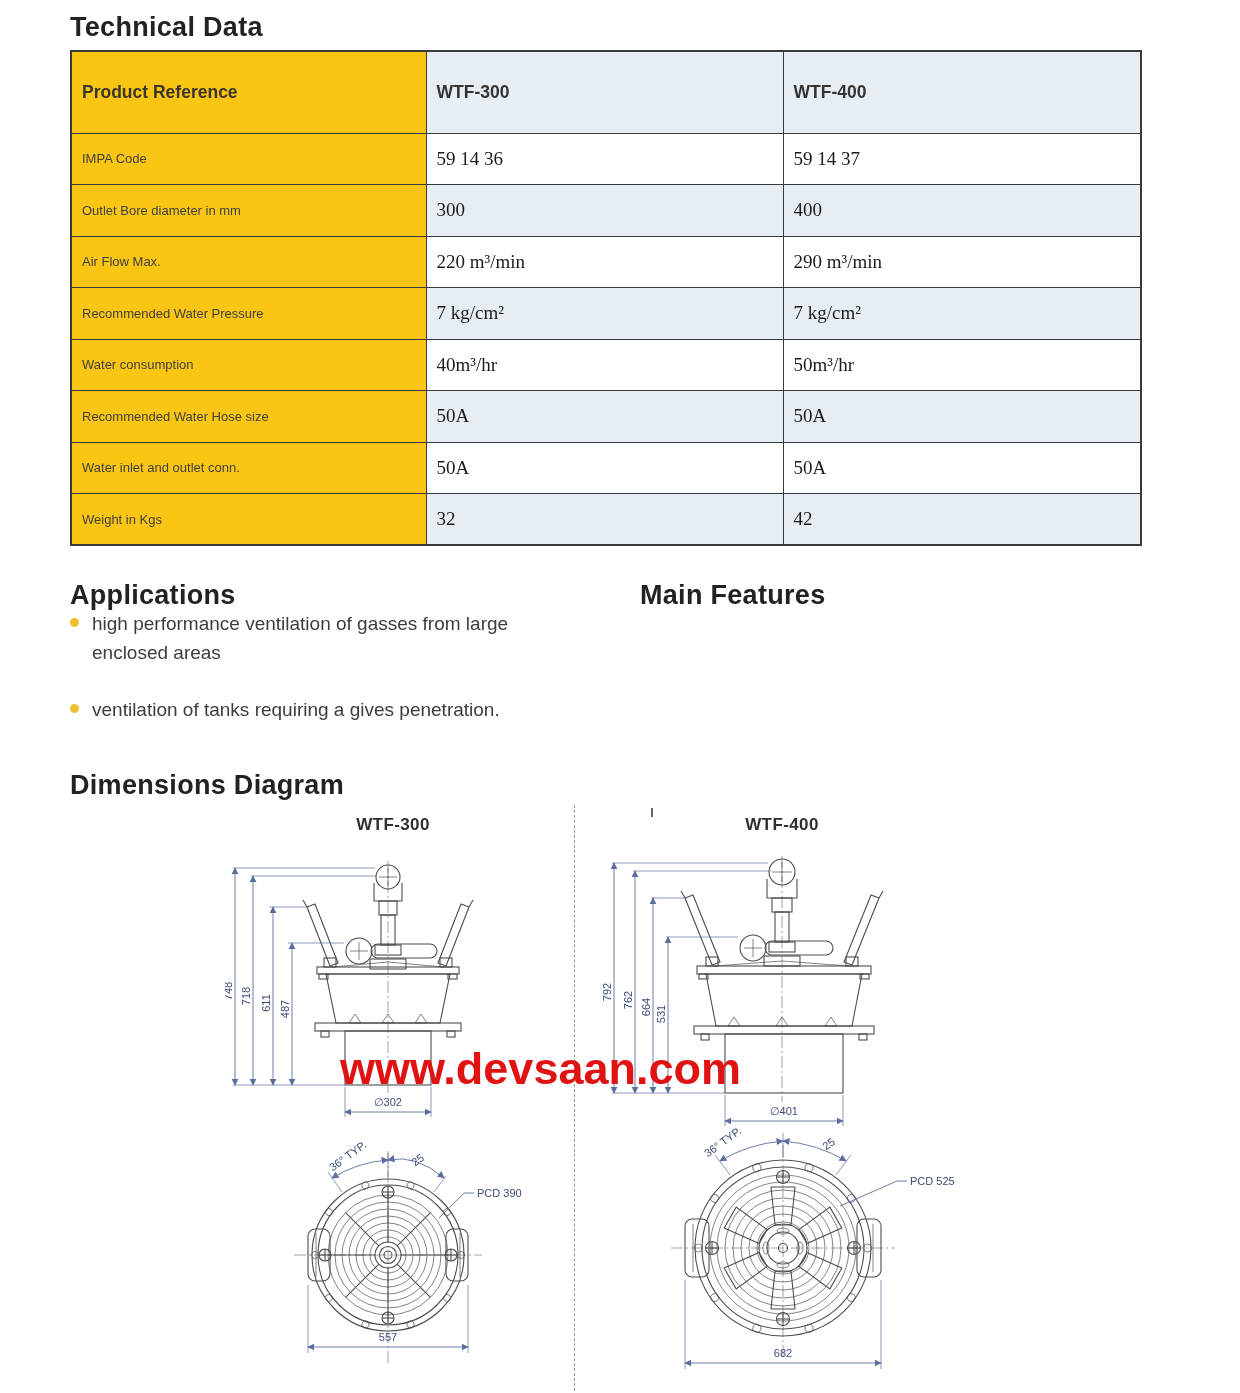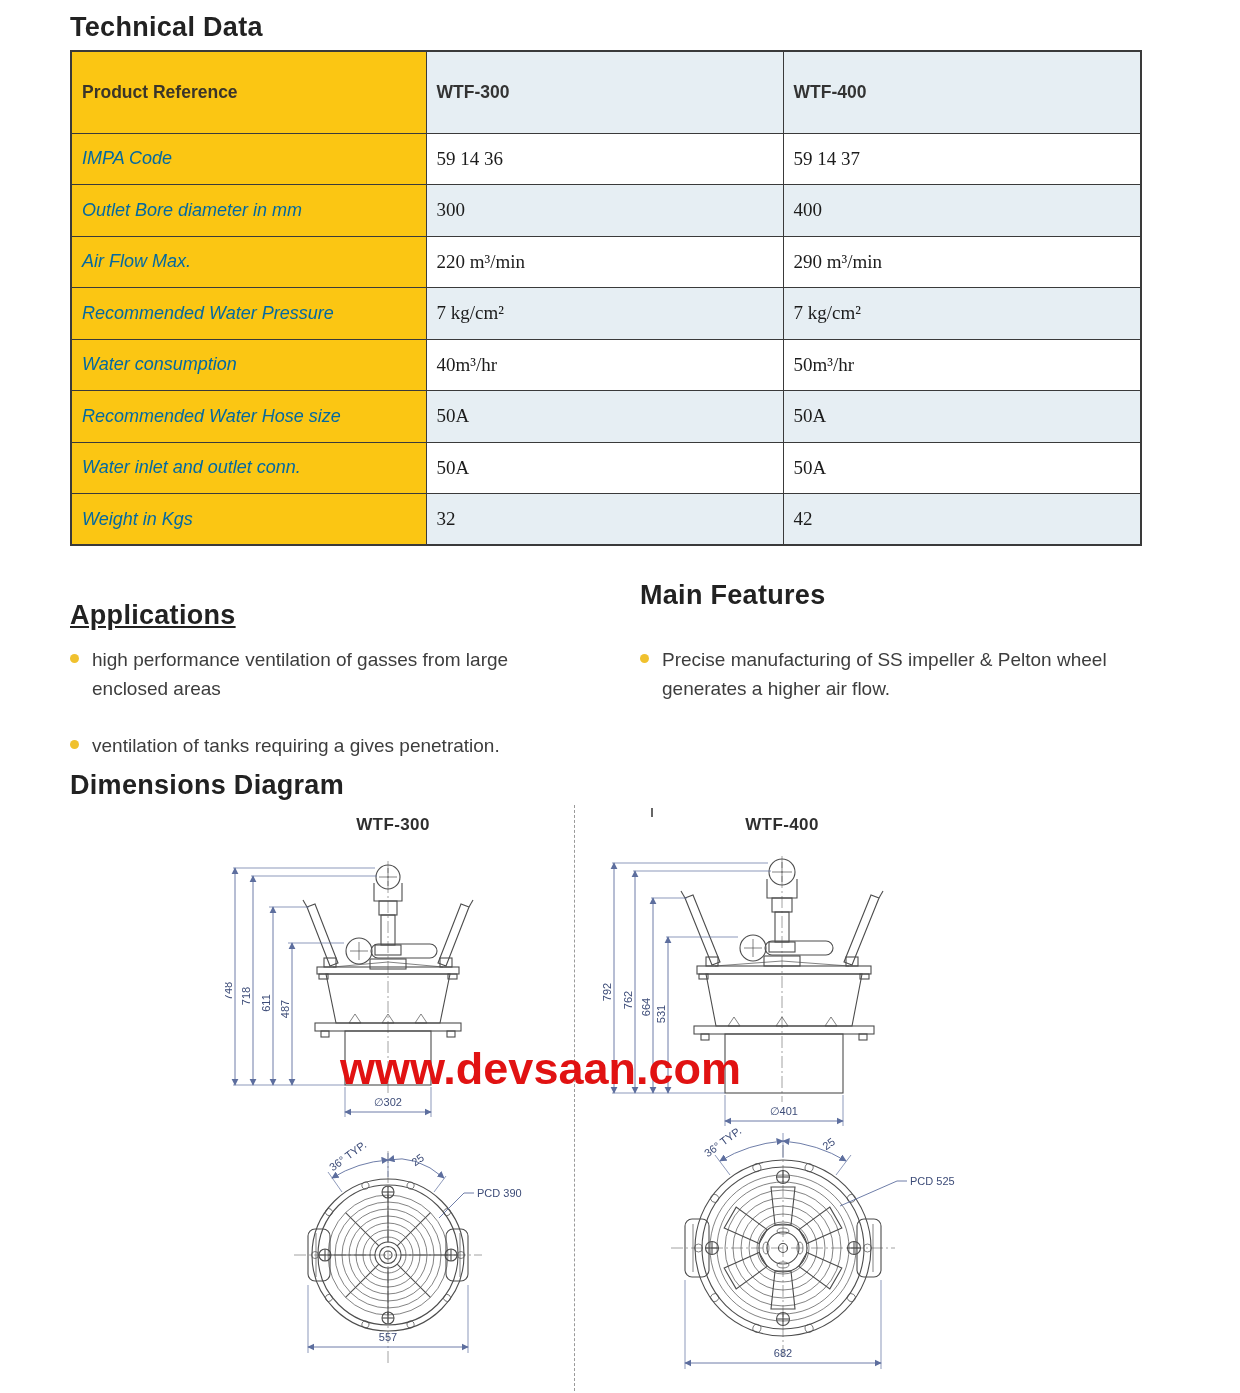--- a/index.html
+++ b/index.html
@@ -23,31 +23,31 @@
   table.tech th, table.tech td {
     border:1.6px solid #3a3a3a; text-align:left; vertical-align:middle;
     padding:4px 10px;
   }
   table.tech thead th { height:82px; }
   table.tech tbody td, table.tech tbody th { height:51.5px; }
   .cell-yellow { background:#fbc613; }
   th.hdr-label { font-size:17.5px; font-weight:700; color:#3a352a; }
   th.hdr-model { background:#e6eef3; font-size:17.5px; font-weight:700; color:#333; }
   th.row-label {
-    font-style:italic; font-weight:400; font-size:18px; color:#0369a1;
+    font-weight:400; font-size:13px; color:#404040;
     font-family:"Liberation Sans", sans-serif;
   }
   td.val { font-family:"Liberation Serif", serif; font-size:19px; color:#1c1c1c; background:#ffffff; }
   tr.alt td.val { background:#e6eef3; }
 
   
-  #title-applications { position:absolute; left:70px; top:600px;text-decoration:underline; }
+  #title-applications { position:absolute; left:70px; top:580px; }
   #title-features     { position:absolute; left:640px; top:580px; }
   .bullets { position:absolute; list-style:none; }
-  #applications-list { left:70px; top:645px; width:500px; }
+  #applications-list { left:70px; top:609px; width:500px; }
   #features-list     { left:640px; top:645px; width:540px; }
   .bullets li { display:flex; gap:13px; margin-bottom:27px; }
   .dot {
     flex:0 0 auto; width:9px; height:9px; border-radius:50%;
     background:#f0c12e; margin-top:9px;
   }
   .bullet-text { font-size:19px; line-height:1.55; color:#3d3d3d; }
   #applications-list .bullet-text { max-width:430px; }
   #features-list .bullet-text { max-width:480px; }
 
@@ -156,24 +156,20 @@
       <span class="bullet-text">high performance ventilation of gasses from large enclosed areas</span>
     </li>
     <li>
       <span class="dot"></span>
       <span class="bullet-text">ventilation of tanks requiring a gives penetration.</span>
     </li>
   </ul>
 
   <h2 class="h-main" id="title-features">Main Features</h2>
   <ul class="bullets" id="features-list">
-    <li>
-      <span class="dot"></span>
-      <span class="bullet-text">Precise manufacturing of SS impeller &amp; Pelton wheel generates a higher air flow.</span>
-    </li>
   </ul>
 
   <h2 class="h-main" id="title-dimensions">Dimensions Diagram</h2>
 
   <div class="diagram-area">
     <div class="divider"></div>
     <div class="tick"></div>
 
     <div class="dwg-label" id="label-wtf300">WTF-300</div>
     <div class="dwg-label" id="label-wtf400">WTF-400</div>

